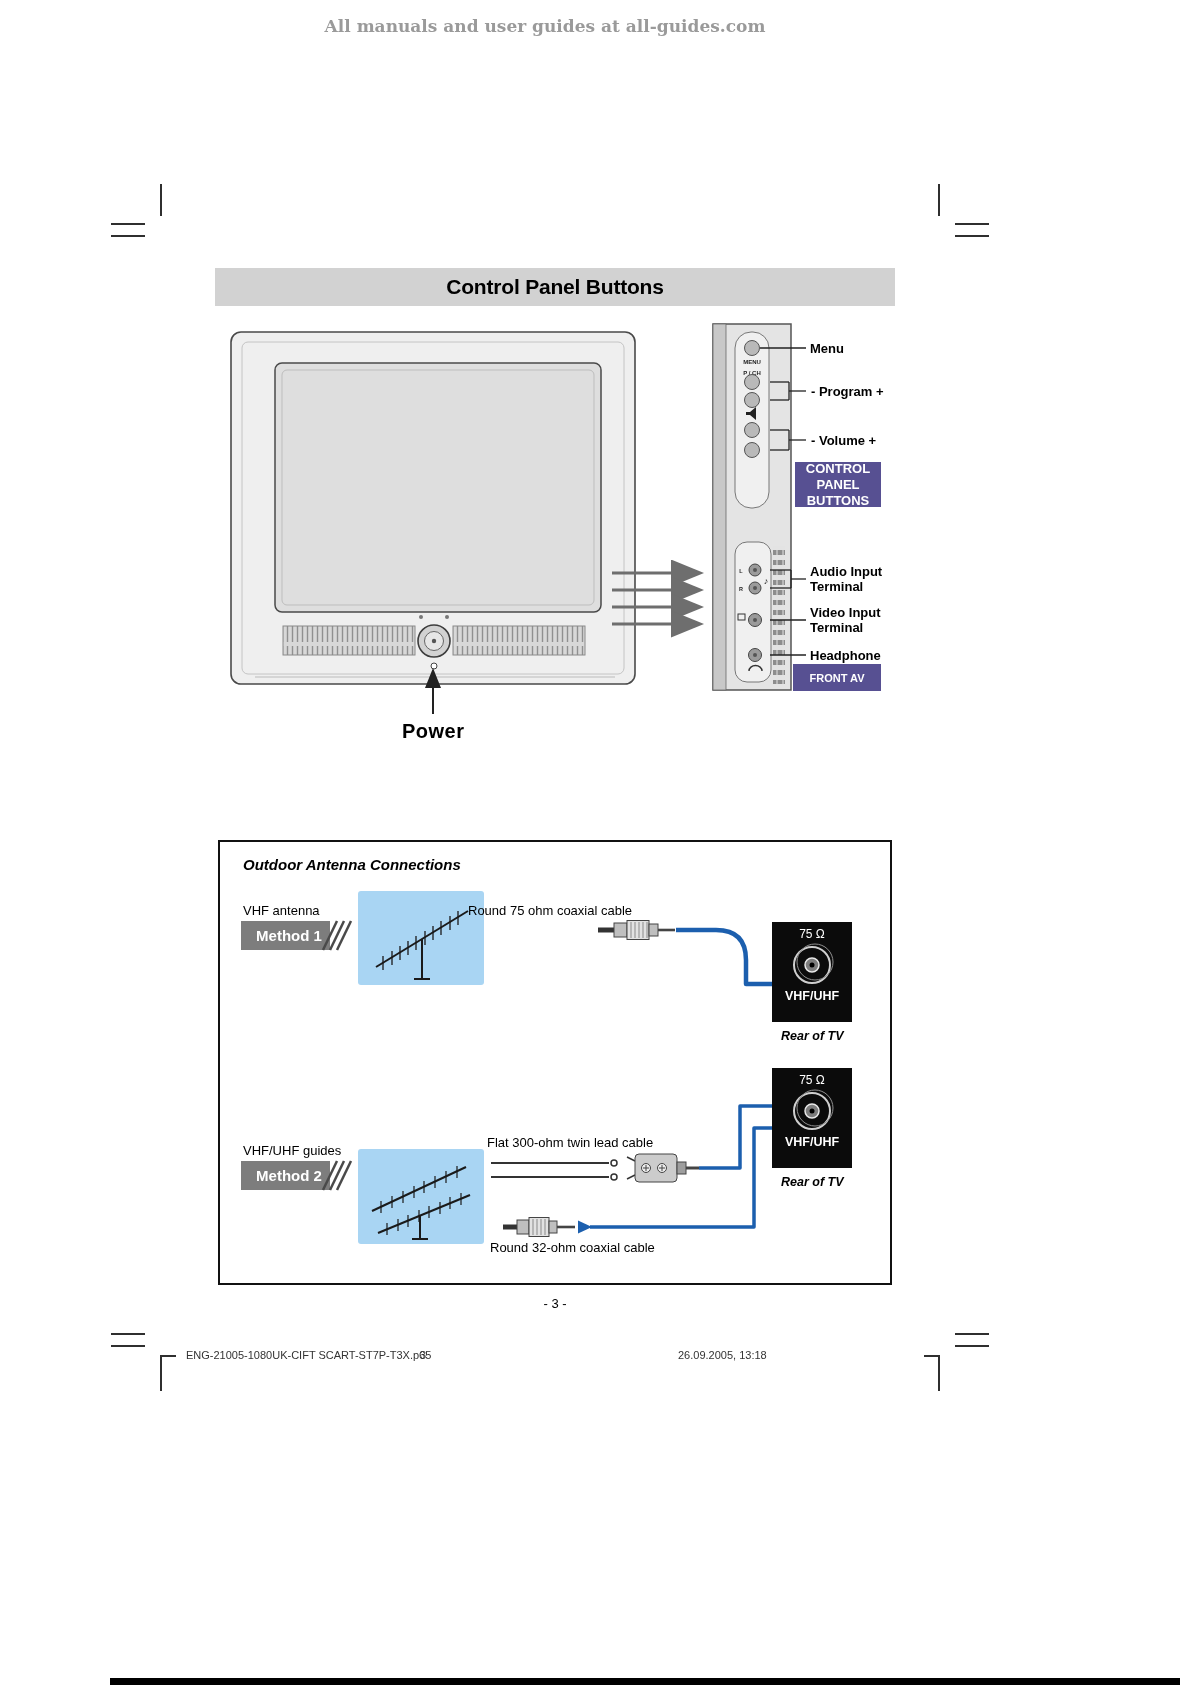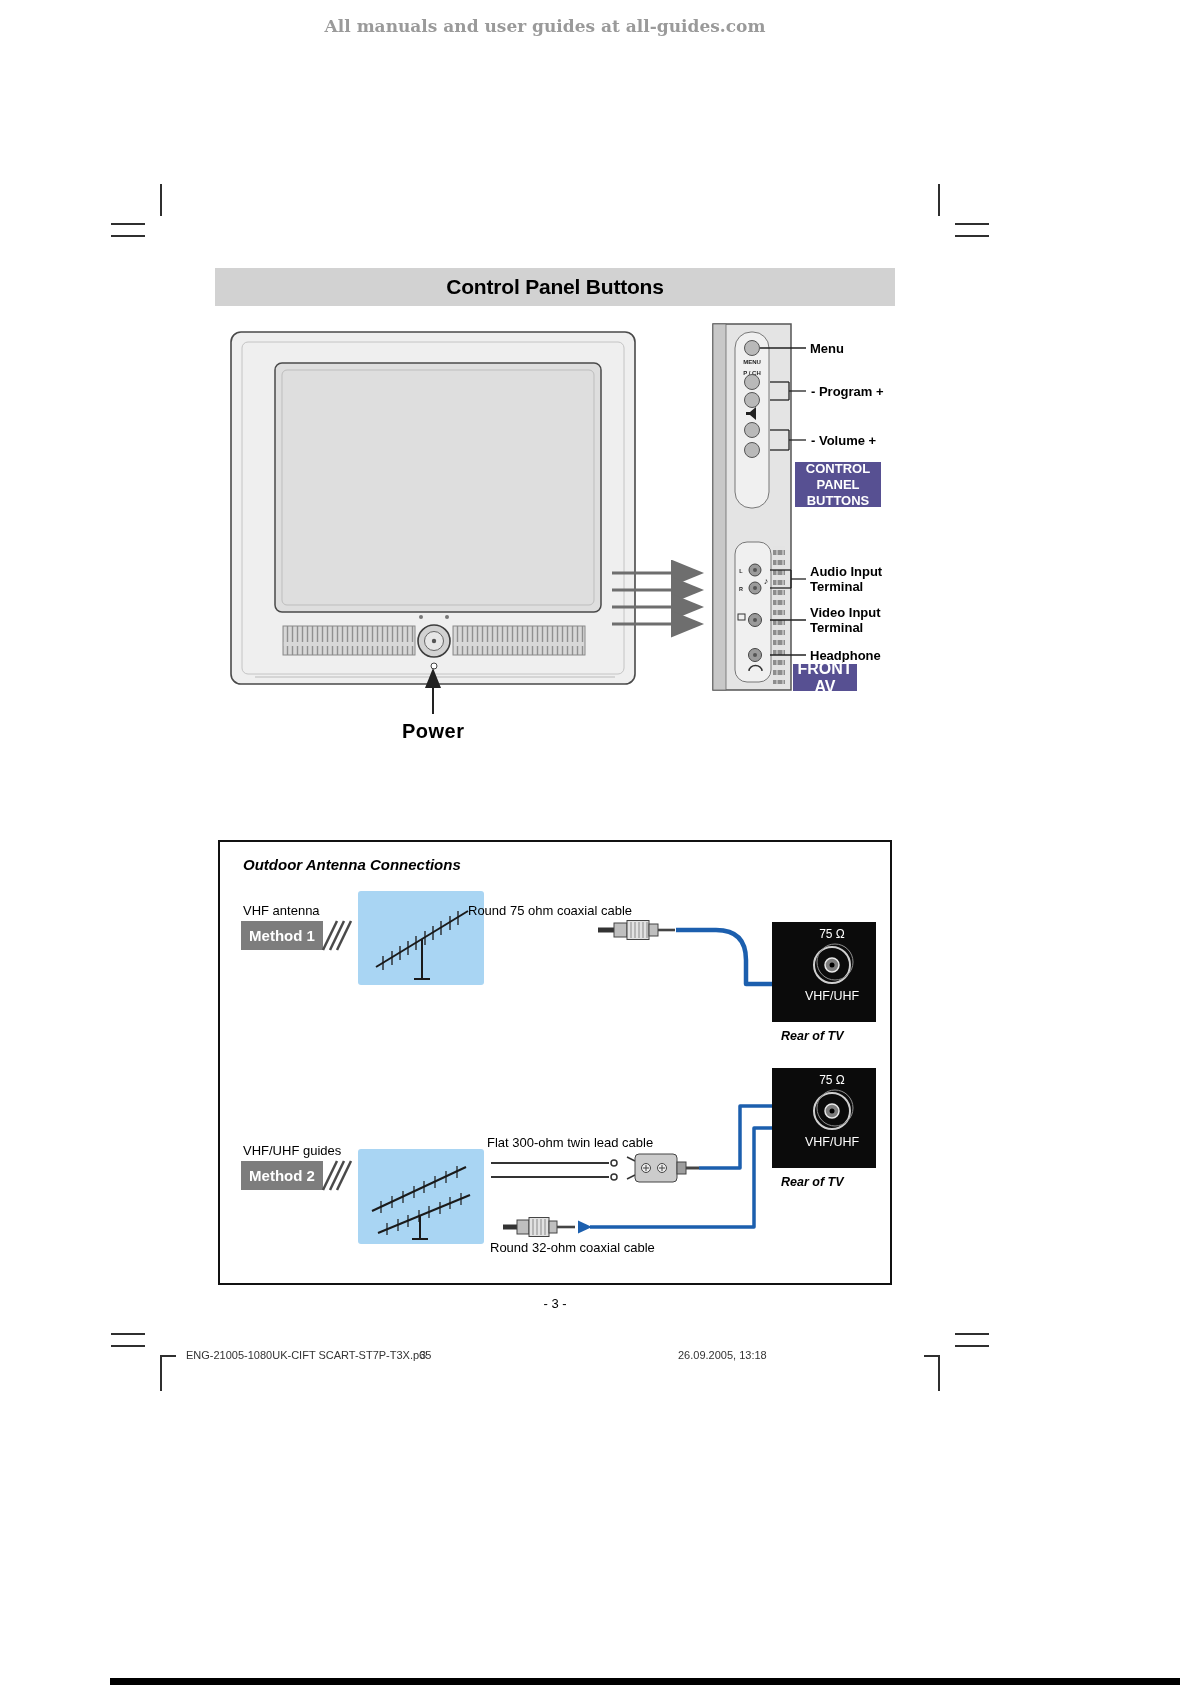--- a/index.html
+++ b/index.html
@@ -13,26 +13,26 @@
                   display:flex;align-items:center;justify-content:center;
                   font-weight:bold;font-size:21px;letter-spacing:-0.2px;}
   .callout{position:absolute;font-size:13px;font-weight:bold;line-height:15px;white-space:nowrap;}
   .badge{position:absolute;background:var(--purple,#575092);color:#fff;font-weight:bold;
          text-align:center;display:flex;flex-direction:column;align-items:center;justify-content:center;}
   .power-label{position:absolute;font-size:20px;font-weight:bold;letter-spacing:0.5px;}
   .antenna-box{position:absolute;left:218px;top:840px;width:674px;height:445px;border:2.5px solid #111;box-sizing:border-box;}
   .subtitle{position:absolute;font-size:15px;font-weight:bold;font-style:italic;}
   .plain{position:absolute;font-size:13px;white-space:nowrap;}
   .method{position:absolute;width:82px;height:29px;background:#7d7d7d;color:#fff;
-          font-weight:bold;font-size:15px;display:flex;align-items:center;justify-content:center;}
+          font-weight:bold;font-size:15px;display:flex;align-items:center;justify-content:center;padding-left:7px;}
   .blue-panel{position:absolute;background:#a9d5f3;border-radius:3px;}
-  .black-box{position:absolute;width:88px;height:100px;background:#0b0b0b;color:#fff;
-             display:flex;flex-direction:column;align-items:center;padding-left:16px;}
+  .black-box{position:absolute;width:80px;height:100px;background:#0b0b0b;color:#fff;
+             display:flex;flex-direction:column;align-items:center;}
   .black-box .imp{font-size:12px;margin-top:5px;}
-  .black-box .jack{font-size:12.5px;font-weight:normal;margin-bottom:6px;}
+  .black-box .jack{font-size:12.5px;font-weight:bold;margin-bottom:6px;}
   .rear{position:absolute;font-size:12.5px;font-weight:bold;font-style:italic;white-space:nowrap;}
   .footer-text{position:absolute;font-size:11px;color:#333;white-space:nowrap;}
   .pagenum{position:absolute;left:215px;width:680px;top:1296px;text-align:center;font-size:13px;}
   .bottom-bar{position:absolute;left:110px;top:1678px;width:1070px;height:7px;background:#000;}
   svg{display:block;}
 </style>
 </head>
 <body>
 
 <div class="page">
@@ -167,21 +167,21 @@
   <div class="callout" style="left:810px;top:564px;">
     <div>Audio Input</div>
     <div>Terminal</div>
   </div>
   <div class="callout" style="left:810px;top:605px;">
     <div>Video Input</div>
     <div>Terminal</div>
   </div>
   <div class="callout" style="left:810px;top:648px;">Headphone</div>
 
-  <div class="badge" style="left:793px;top:664px;width:64px;height:27px;font-size:16px;">
+  <div class="badge" style="left:793px;top:664px;width:88px;height:27px;font-size:11px;">
     <span>FRONT AV</span>
   </div>
 
   <div class="power-label" style="left:402px;top:720px;">Power</div>
 
 
   <div class="antenna-box"></div>
   <div class="subtitle" style="left:243px;top:856px;">Outdoor Antenna Connections</div>
 
   <div class="plain" style="left:243px;top:903px;">VHF antenna</div>

